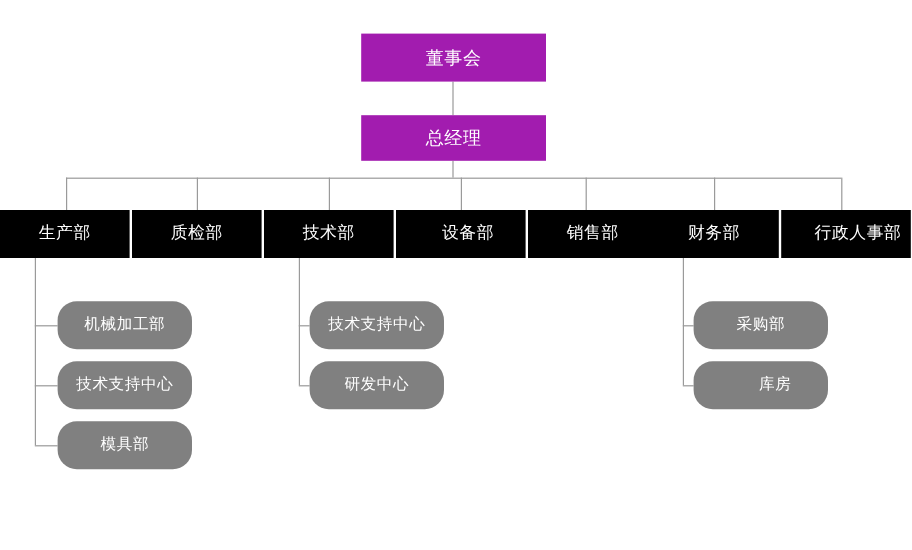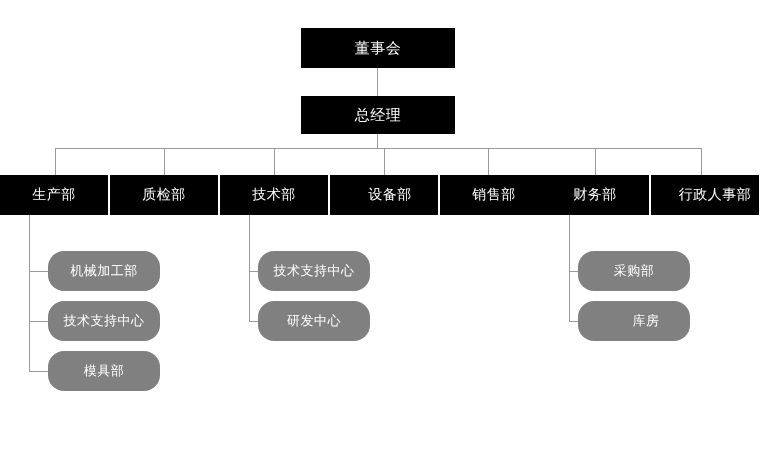--- a/index.html
+++ b/index.html
@@ -23,21 +23,21 @@
     display: flex;
     align-items: center;
     justify-content: center;
     color: #ffffff;
     text-align: center;
     line-height: 1.1;
     letter-spacing: 0.5px;
     user-select: none;
   }
   .node.level-exec {
-    background: #000000;
+    background: #a21caf;
     font-size: 15px;
   }
   .node.level-dept {
     background: #000000;
     font-size: 14px;
   }
   .node.level-sub {
     background: #808080;
     font-size: 13px;
     border-radius: 16px;

